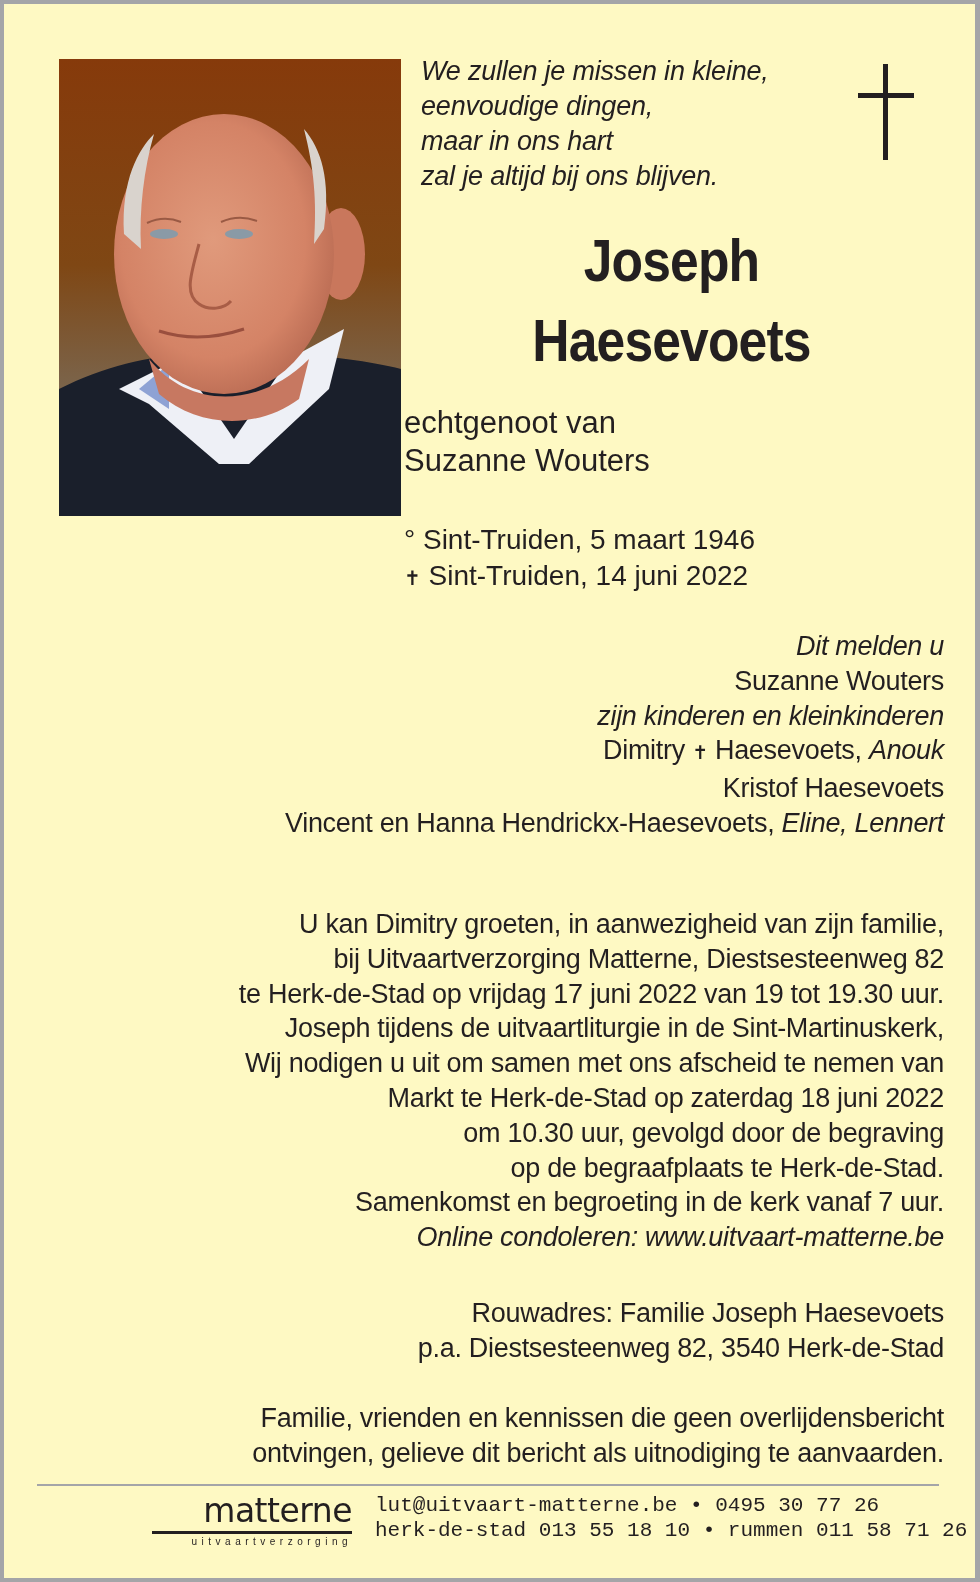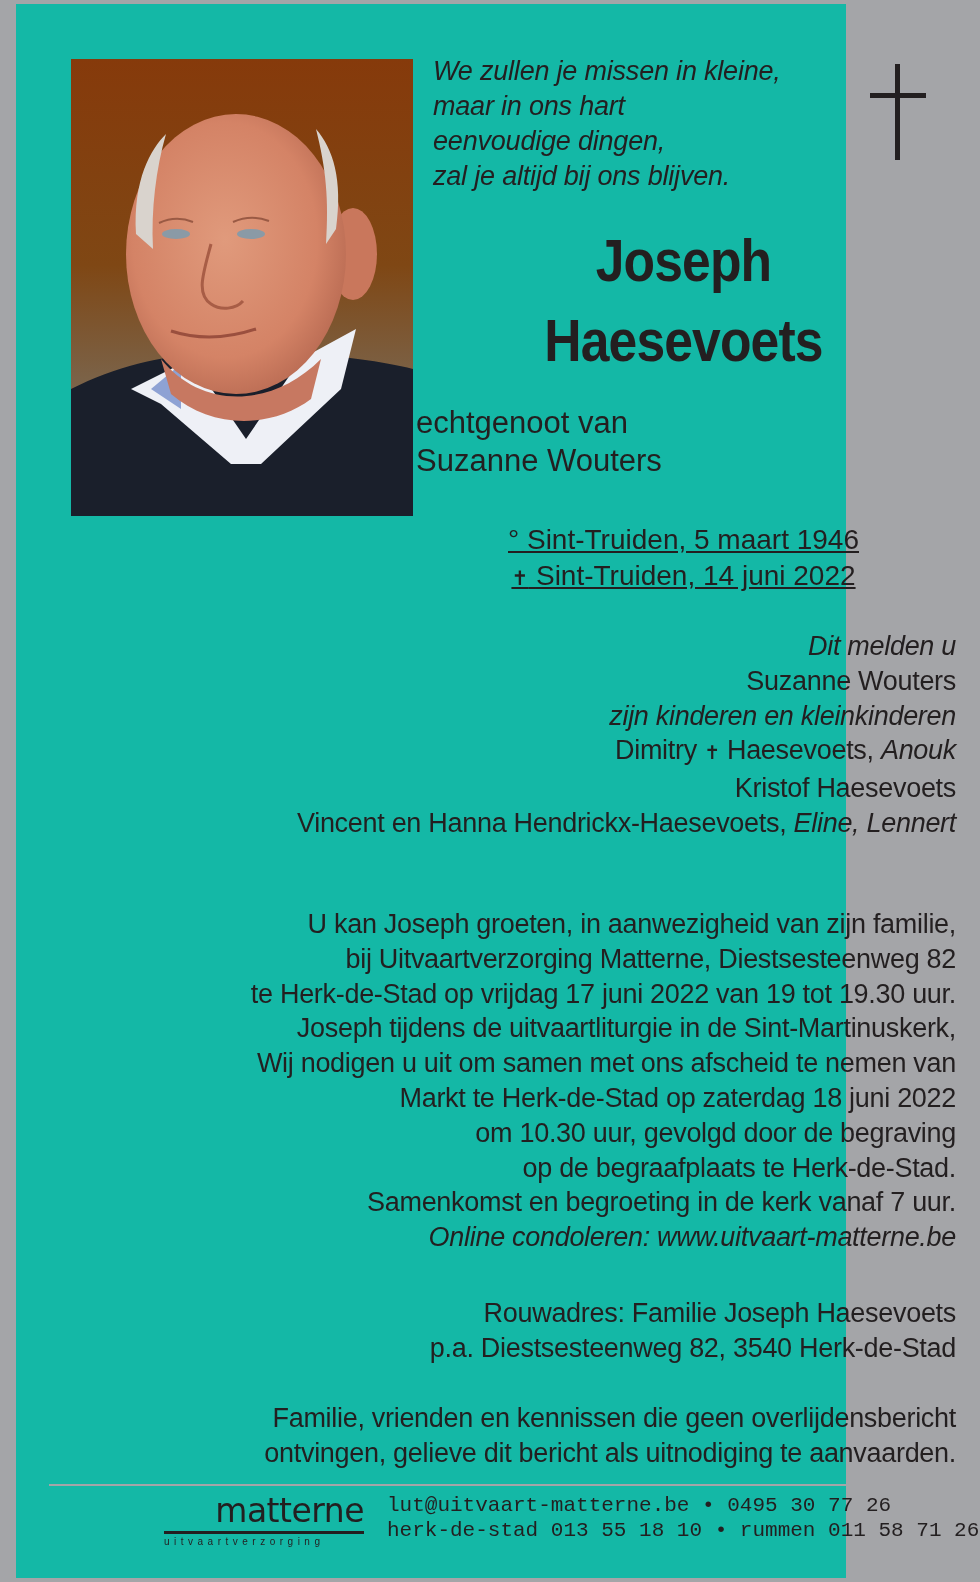--- a/index.html
+++ b/index.html
@@ -1,20 +1,20 @@
 <!DOCTYPE html>
 <html><head>
   <meta charset="utf-8">
   <style>
     * { box-sizing: border-box; margin: 0; padding: 0; }
     html, body { width: 980px; height: 1582px; background: #a4a5a8; overflow: hidden; }
     body { font-family: "Liberation Sans", sans-serif; color: #231f20; }
     .card {
-      position: absolute; left: 16px; top: 4px; width: 830px; height: 1574px;
-      background: #14b8a6;
+      position: absolute; left: 4px; top: 4px; width: 971px; height: 1574px;
+      background: #fef9c3;
     }
     .photo {
       position: absolute; left: 55px; top: 55px; width: 342px; height: 457px;
       overflow: hidden;
       background: linear-gradient(180deg, #873a0c 0%, #83420f 35%, #7a4d24 55%, #7d6a50 75%, #8a7f6c 100%);
     }
     .photo svg { display: block; width: 100%; height: 100%; }
     .poem {
       position: absolute; left: 417px; top: 50px; width: 420px;
       font-style: italic; font-size: 27px; line-height: 35px; color: #231f20;
@@ -31,22 +31,22 @@
       font-weight: bold; font-size: 60px; letter-spacing: -1px; color: #231f20;
       transform: scaleX(0.86); transform-origin: center;
     }
     .name.first { top: 222px; }
     .name.last { top: 302px; }
     .spouse {
       position: absolute; left: 400px; top: 400px; width: 535px; 
       font-size: 31px; line-height: 38px; color: #231f20;
     }
     .dates {
-      position: absolute; left: 400px; top: 518px; width: 535px; text-align: center;
-      font-size: 28px; line-height: 36px; color: #231f20; text-decoration: underline;
+      position: absolute; left: 400px; top: 518px; width: 535px; 
+      font-size: 28px; line-height: 36px; color: #231f20;
     }
     .block {
       position: absolute; left: 30px; width: 910px; text-align: right;
       font-size: 27px; line-height: 34.8px; color: #231f20;
       letter-spacing: -0.3px;
     }
     .block .it, .it { font-style: italic; }
     .block div { white-space: nowrap; }
     .announce { top: 625px; }
     .visitation { top: 903px; }
@@ -57,21 +57,21 @@
     }
     .logo {
       position: absolute; left: 148px; top: 1487px; width: 200px; height: 60px;
     }
     .logo-word {
       position: absolute; right: 0; top: 0; font-family: "DejaVu Sans", sans-serif;
       font-size: 33px; line-height: 40px; color: #231f20; letter-spacing: -0.5px;
     }
     .logo-bar { position: absolute; left: 0; top: 40px; width: 200px; height: 3px; background: #231f20; }
     .logo-sub {
-      position: absolute; left: 0; top: 45px; width: 200px; text-align: left;
+      position: absolute; left: 0; top: 45px; width: 200px; text-align: right;
       font-size: 10px; letter-spacing: 4.5px; color: #231f20; white-space: nowrap;
     }
     .contact {
       position: absolute; left: 371px; top: 1489px; font-family: Liberation Mono, monospace;
       font-size: 21px; line-height: 25px; color: #231f20; white-space: nowrap;
     }
   </style>
 </head>
 <body>
 
@@ -114,22 +114,22 @@
       <path d="M162 163 Q180 155 198 162" stroke="#9a5a44" stroke-width="2" fill="none"></path>
 
       <path d="M140 185 C132 215 125 235 140 245 C150 252 165 250 172 242" stroke="#a85d46" stroke-width="3" fill="none"></path>
 
       <path d="M100 272 Q140 285 185 270" stroke="#9a4f3e" stroke-width="3" fill="none"></path>
     </svg>
   </div>
 
   <div class="poem">
     <div>We zullen je missen in kleine,</div>
+    <div>eenvoudige dingen,</div>
     <div>maar in ons hart</div>
-    <div>eenvoudige dingen,</div>
     <div>zal je altijd bij ons blijven.</div>
   </div>
 
   <div class="cross">
     <div class="v"></div>
     <div class="h"></div>
   </div>
 
   <div class="name first">Joseph</div>
   <div class="name last">Haesevoets</div>
@@ -158,21 +158,21 @@
     </div>
     <div>
       <span>Kristof Haesevoets</span>
     </div>
     <div>
       <span>Vincent en Hanna Hendrickx-Haesevoets, </span><span class="it">Eline, Lennert</span>
     </div>
   </div>
 
   <div class="block visitation">
-    <div>U kan Joseph groeten, in aanwezigheid van zijn familie,</div>
+    <div>U kan Dimitry groeten, in aanwezigheid van zijn familie,</div>
     <div>bij Uitvaartverzorging Matterne, Diestsesteenweg 82</div>
     <div>te Herk-de-Stad op vrijdag 17 juni 2022 van 19 tot 19.30 uur.</div>
     <div>Joseph tijdens de uitvaartliturgie in de Sint-Martinuskerk,</div>
     <div>Wij nodigen u uit om samen met ons afscheid te nemen van</div>
     <div>Markt te Herk-de-Stad op zaterdag 18 juni 2022</div>
     <div>om 10.30 uur, gevolgd door de begraving</div>
     <div>op de begraafplaats te Herk-de-Stad.</div>
     <div>Samenkomst en begroeting in de kerk vanaf 7 uur.</div>
     <div class="it">Online condoleren: www.uitvaart-matterne.be</div>
   </div>

